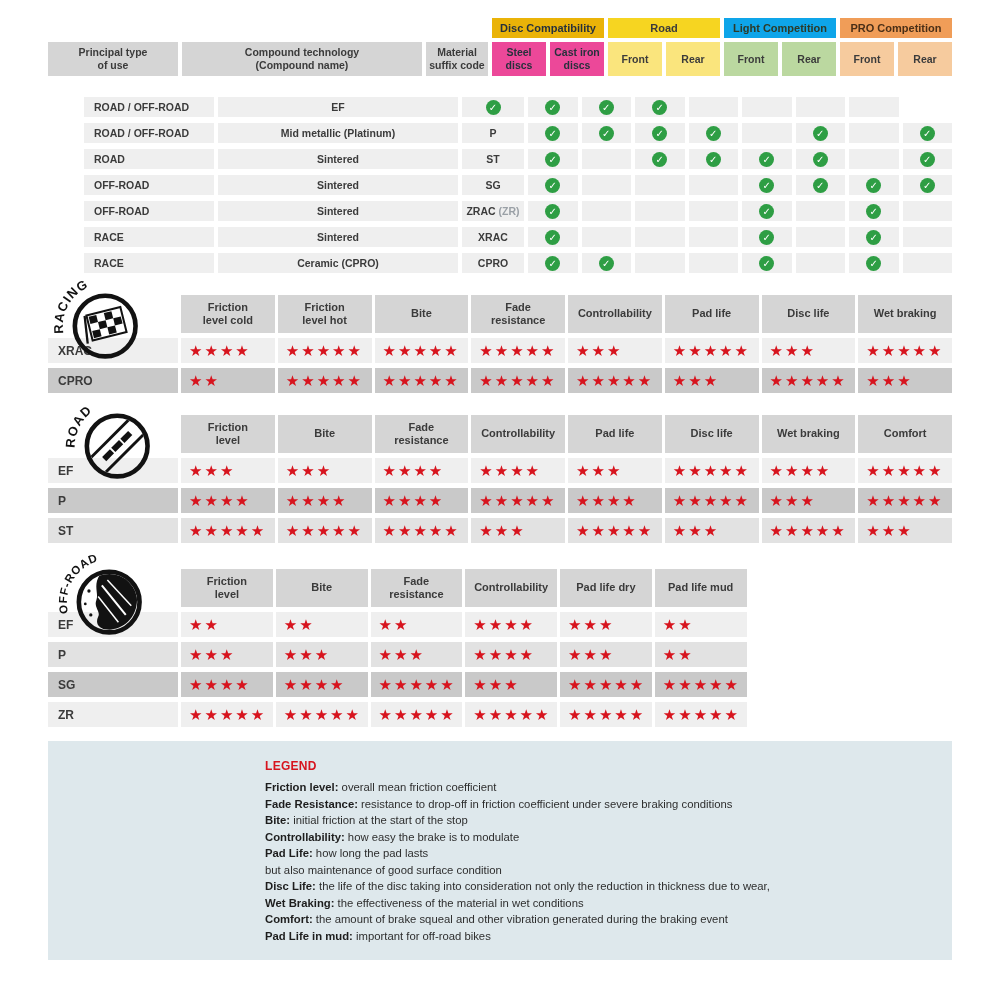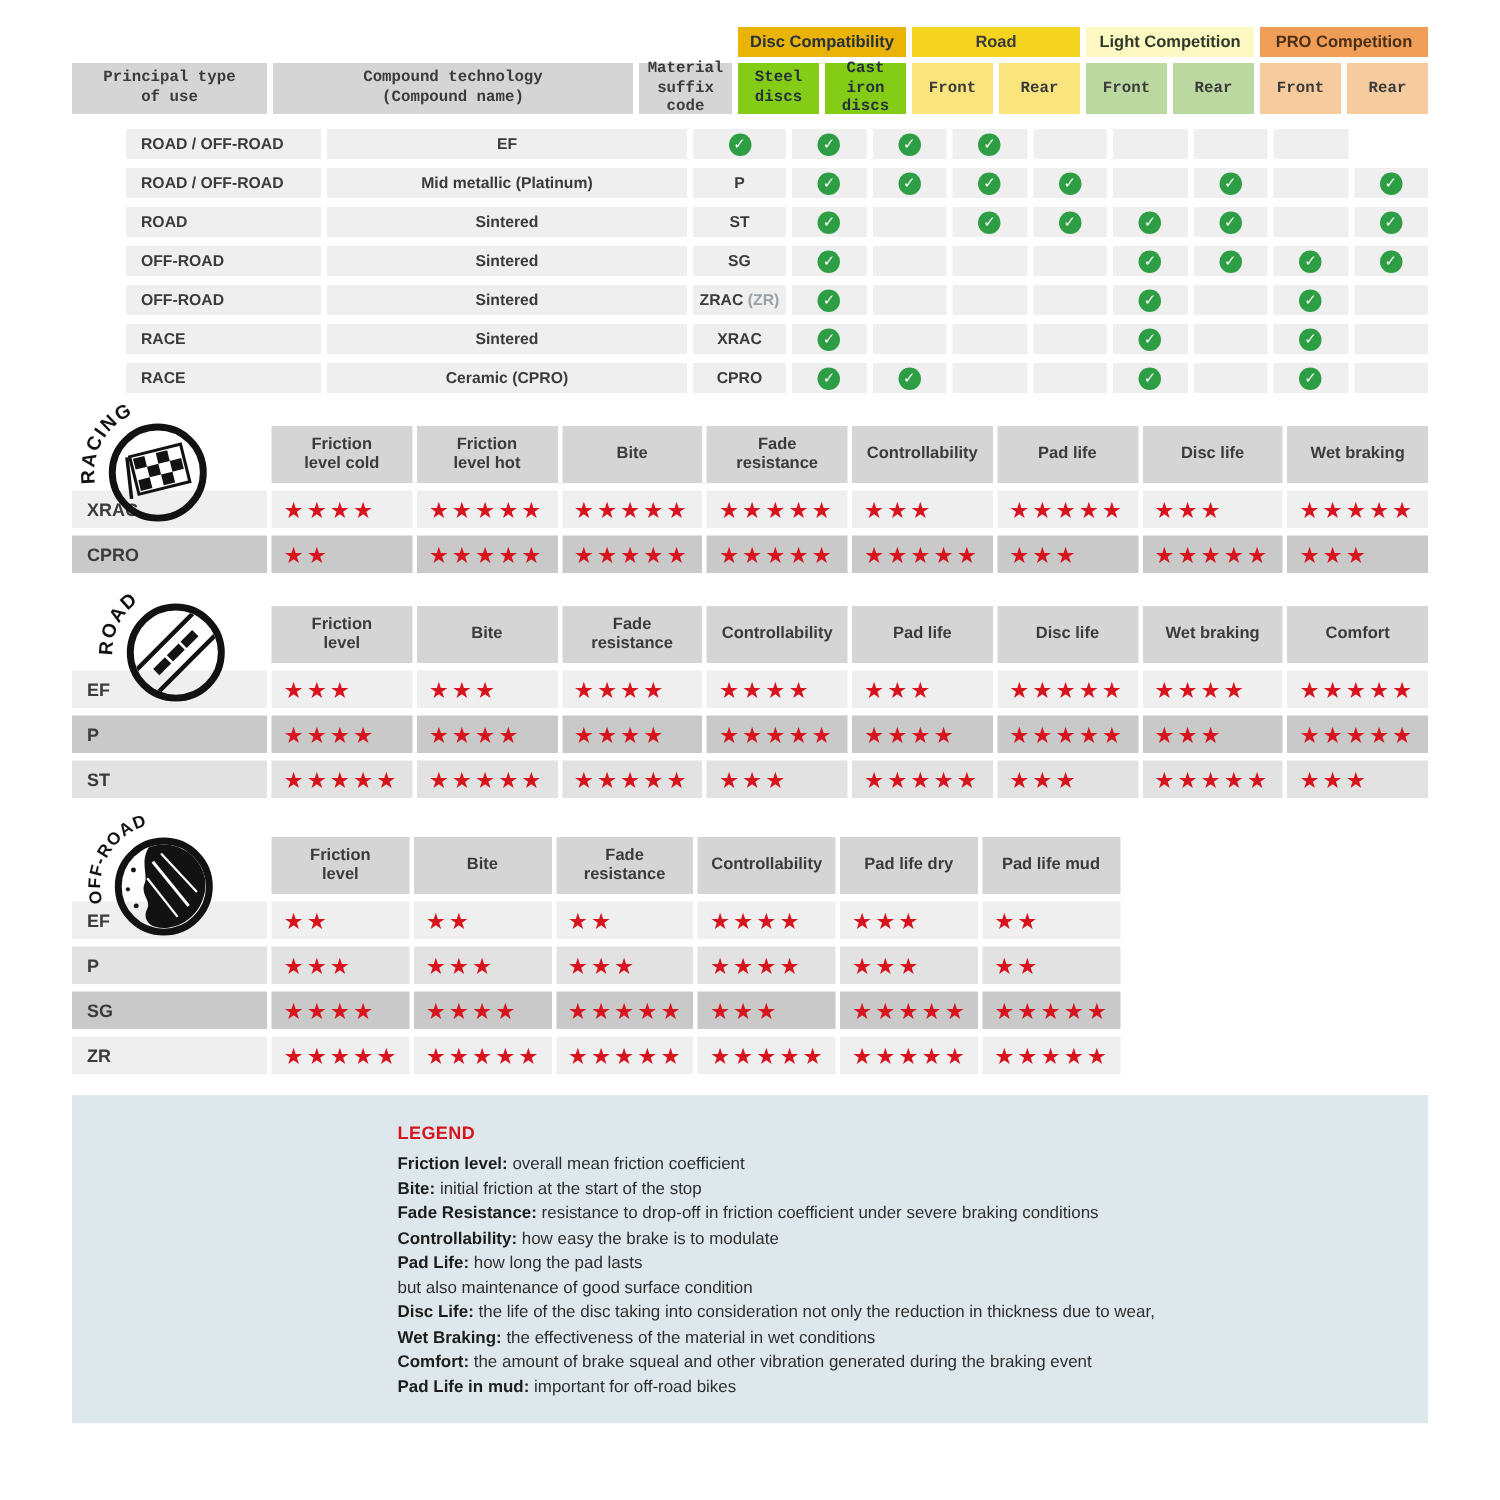--- a/index.html
+++ b/index.html
@@ -2,31 +2,31 @@
 <html><head>
 <meta charset="utf-8">
 <style>
   html,body{margin:0;padding:0;background:#fff;}
   body{width:1000px;font-family:"Liberation Sans","DejaVu Sans",sans-serif;color:#3b3b3b;}
   .page{padding:18px 48px 0 48px;}
 
   
   .c-row{display:grid;grid-template-columns:130px 240px 62px repeat(8,1fr);gap:4px;}
   .groups-row{margin-bottom:4px;}
-  .header-row{margin-bottom:10px;font-family:Liberation Mono, monospace;}
+  .header-row{margin-bottom:21px;}
   .g-spacer{grid-column:span 3;}
   .g-cell{grid-column:span 2;height:20px;display:flex;align-items:center;justify-content:center;
           font-size:11px;font-weight:bold;}
   .g0{background:#eab308;color:#26313c;}
   .g1{background:#F6D521;color:#3b3b3b;}
-  .g2{background:#fef9c3;color:#2d3a27;}
+  .g2{background:#0ea5e9;color:#2d3a27;}
   .g3{background:#F09D58;color:#4a2f17;}
   .h-cell{height:34px;display:flex;align-items:center;justify-content:center;text-align:center;
           font-size:10.5px;font-weight:bold;line-height:1.2;background:#D5D5D5;white-space:pre-line;}
-  .s0{background:#84cc16;color:#26313c;}
+  .s0{background:#ec4899;color:#26313c;}
   .s1{background:#FAE57D;}
   .s2{background:#BBD8A0;}
   .s3{background:#F6CB9E;}
   #compat-body .c-row{margin-bottom:6px;margin-left:36px;}
   .c-cell{height:20px;background:#EFEFEF;display:flex;align-items:center;justify-content:center;
           font-size:10.5px;font-weight:bold;}
   .c-cell.use{justify-content:flex-start;padding-left:10px;}
   .code-note{color:#9aa0a6;margin-left:3px;}
   .check{width:15px;height:15px;border-radius:50%;background:#2E9E44;color:#fff;font-size:10px;
          font-weight:bold;display:flex;align-items:center;justify-content:center;}
@@ -451,22 +451,22 @@
           <div class="r-cell r-stars shade-light" aria-label="5/5">★★★★★</div>
           <div class="r-cell r-stars shade-light" aria-label="5/5">★★★★★</div>
         </div>
       </div>
   </section>
 
   <div class="legend">
     <div class="legend-title">LEGEND</div>
     <div id="legend-entries">
         <div class="legend-line"><span class="lg-term">Friction level: </span><span class="lg-desc">overall mean friction coefficient</span></div>
+        <div class="legend-line"><span class="lg-term">Fade Resistance: </span><span class="lg-desc">resistance to drop-off in friction coefficient under severe braking conditions</span></div>
         <div class="legend-line"><span class="lg-term">Bite: </span><span class="lg-desc">initial friction at the start of the stop</span></div>
-        <div class="legend-line"><span class="lg-term">Fade Resistance: </span><span class="lg-desc">resistance to drop-off in friction coefficient under severe braking conditions</span></div>
         <div class="legend-line"><span class="lg-term">Controllability: </span><span class="lg-desc">how easy the brake is to modulate</span></div>
         <div class="legend-line"><span class="lg-term">Pad Life: </span><span class="lg-desc">how long the pad lasts</span></div>
         <div class="legend-line"><span class="lg-desc">but also maintenance of good surface condition</span></div>
         <div class="legend-line"><span class="lg-term">Disc Life: </span><span class="lg-desc">the life of the disc taking into consideration not only the reduction in thickness due to wear,</span></div>
         <div class="legend-line"><span class="lg-term">Wet Braking: </span><span class="lg-desc">the effectiveness of the material in wet conditions</span></div>
         <div class="legend-line"><span class="lg-term">Comfort: </span><span class="lg-desc">the amount of brake squeal and other vibration generated during the braking event</span></div>
         <div class="legend-line"><span class="lg-term">Pad Life in mud: </span><span class="lg-desc">important for off-road bikes</span></div>
       </div>
   </div>
 

